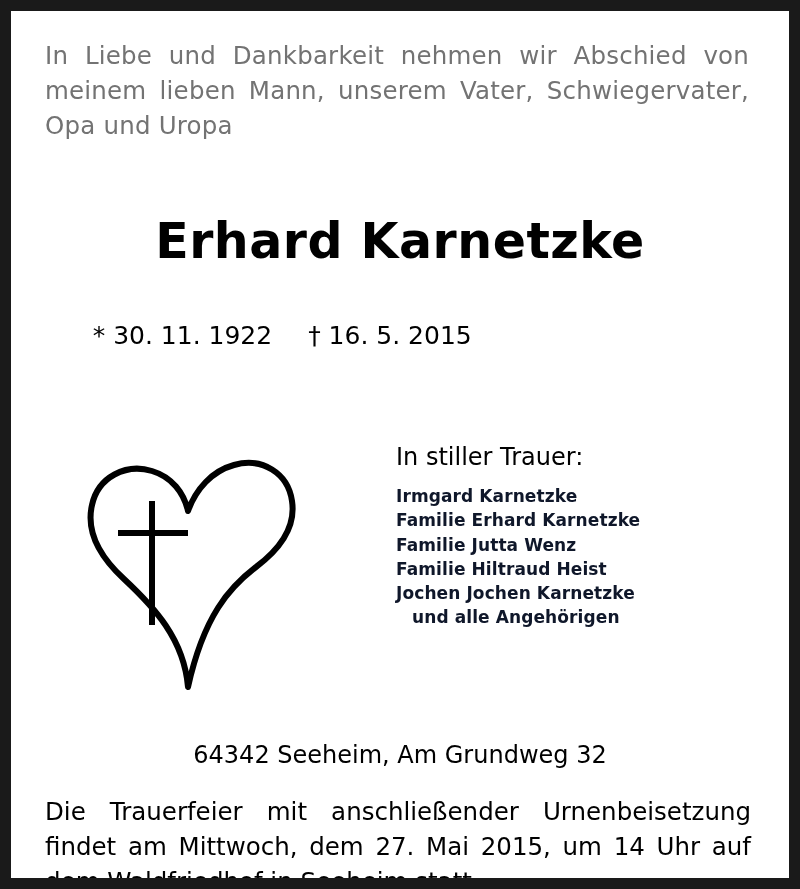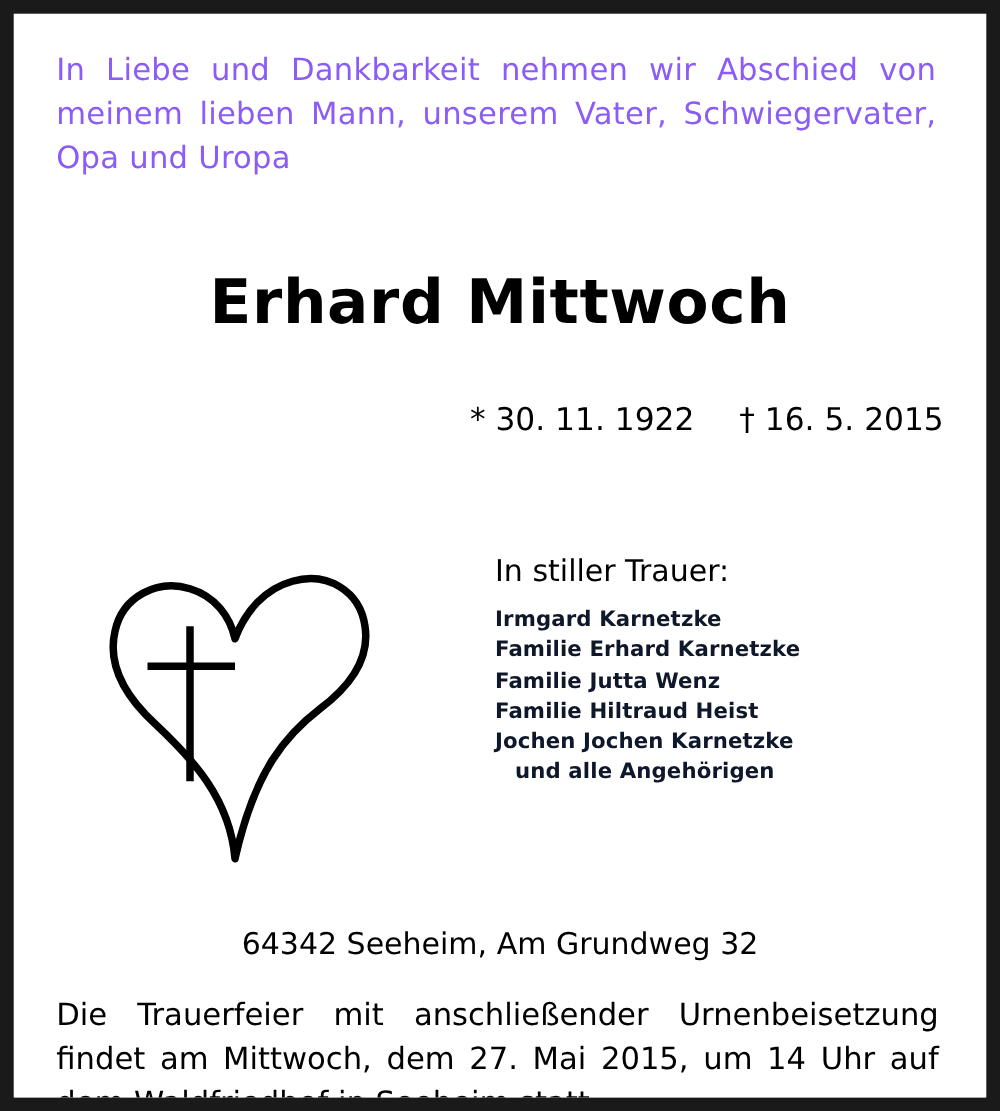--- a/index.html
+++ b/index.html
@@ -22,38 +22,38 @@
   .inner {
     position: absolute;
     left: 0; top: 0; right: 0; bottom: 0;
     background: #ffffff;
     padding: 28px 34px 0 34px;
     box-sizing: border-box;
   }
   .intro {
     font-size: 24.5px;
     line-height: 1.42;
-    color: #8b5cf6;
+    color: #737373;
     text-align: justify;
     text-align-last: left;
     letter-spacing: 0.2px;
     margin: 0;
     padding-right: 6px;
   }
   .name {
     text-align: center;
     font-family: "DejaVu Sans", sans-serif;
     font-weight: bold;
     font-size: 49px;
     letter-spacing: 0.5px;
     color: #000000;
     margin-top: 70px;
   }
   .dates {
-    text-align: right;
+    text-align: left;
     font-size: 25px;
     color: #000000;
     margin-top: 22px;
     white-space: pre;
   }
   .dates .sep {
     display: inline-block;
     width: 36px;
   }
   .middle {
@@ -106,21 +106,21 @@
   }
 </style>
 </head>
 <body>
 
 <div class="obituary">
   <div class="inner">
 
     <p class="intro">In Liebe und Dankbarkeit nehmen wir Abschied von meinem lieben Mann, unserem Vater, Schwiegervater, Opa und Uropa</p>
 
-    <div class="name">Erhard Mittwoch</div>
+    <div class="name">Erhard Karnetzke</div>
 
     <div class="dates">
       <span>* 30. 11. 1922</span><span class="sep"></span><span>† 16. 5. 2015</span>
     </div>
 
     <div class="middle">
 
       <div class="heart-wrap">
         <svg width="230" height="260" viewBox="0 0 230 260" aria-hidden="true">
           <path d="M 108 248

